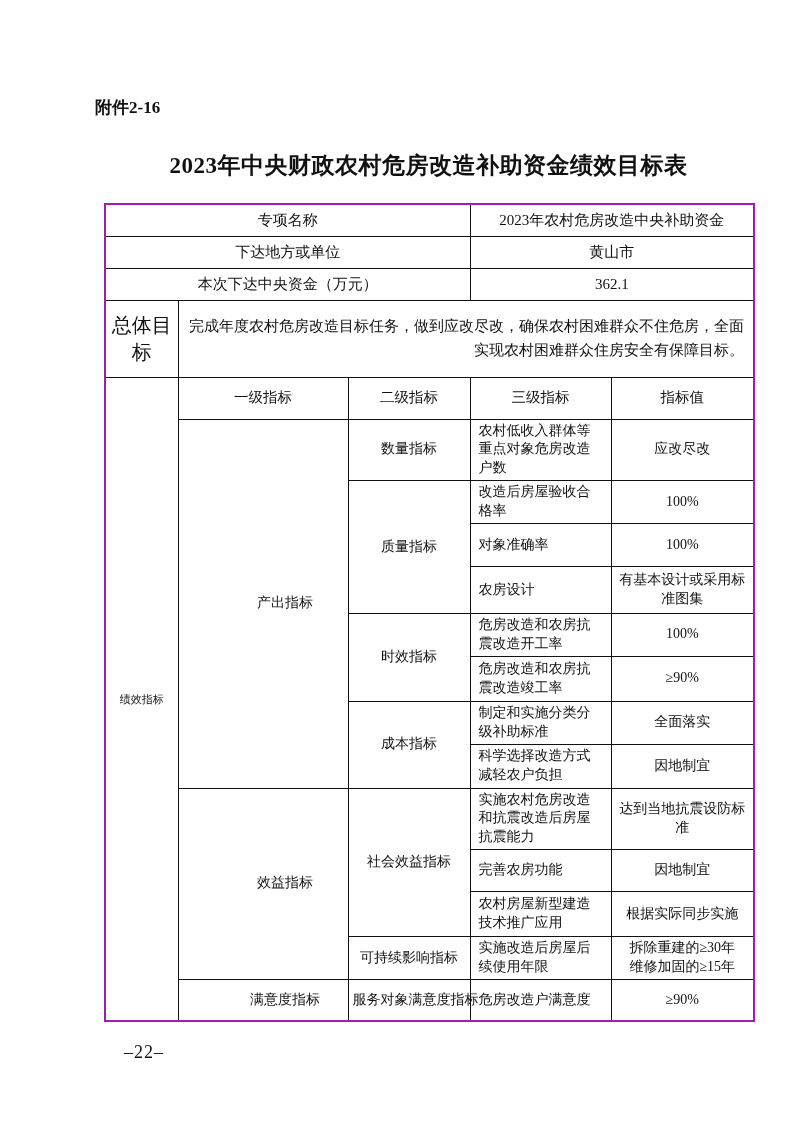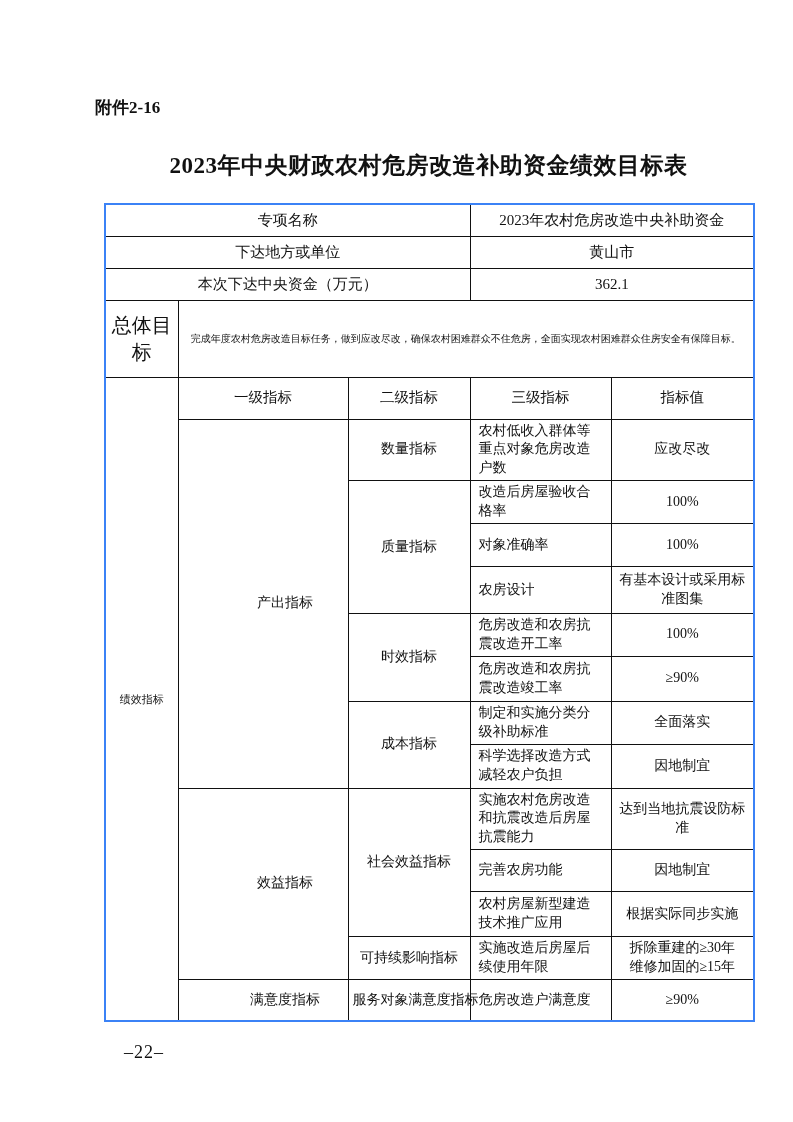--- a/index.html
+++ b/index.html
@@ -32,36 +32,36 @@
     font-weight: bold;
     letter-spacing: 0.5px;
   }
   table.main-table {
     position: absolute;
     left: 72px;
     top: 203px;
     width: 649px;
     border-collapse: collapse;
     table-layout: fixed;
-    border: 2px solid #3b82f6;
+    border: 2px solid #a21caf;
   }
   td {
     border: 1px solid #111111;
     text-align: center;
     vertical-align: middle;
     padding: 2px 4px;
     font-size: 14px;
     line-height: 1.35;
   }
   tr.info-row td { height: 32px; font-size: 15px; }
   td.goal-lbl { font-size: 20px; }
   td.goal-text {
-    text-align: center;
+    text-align: right;
     padding: 6px 9px;
-    font-size: 10px;
+    font-size: 15px;
     line-height: 1.55;
   }
   td.perf-lbl { font-size: 11px; }
   td.hdr { font-size: 14.5px; }
   td.l1 { font-size: 14px; padding-left: 48px; }
   td.l2 { padding: 2px 4px; white-space: nowrap; }
   td.l3 { text-align: left; padding: 2px 8px; }
   td.val { white-space: pre-line; }
   .page-number {
     position: absolute;

